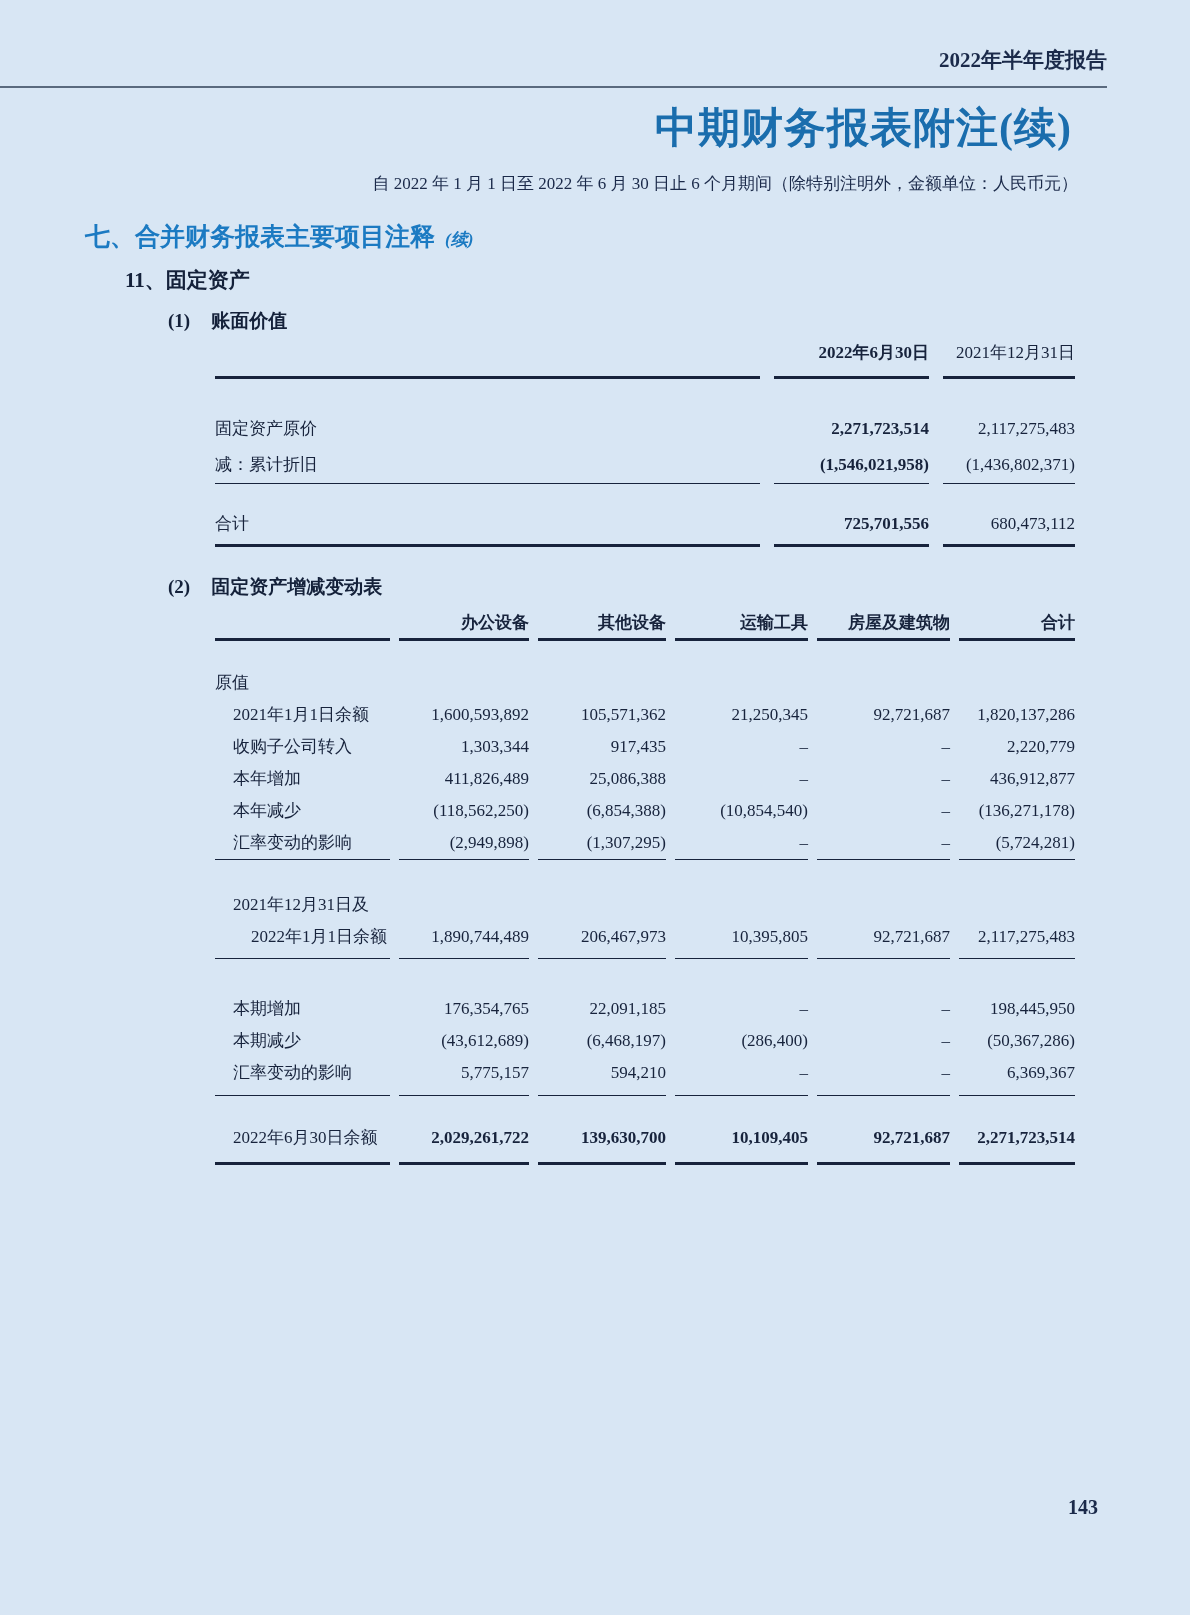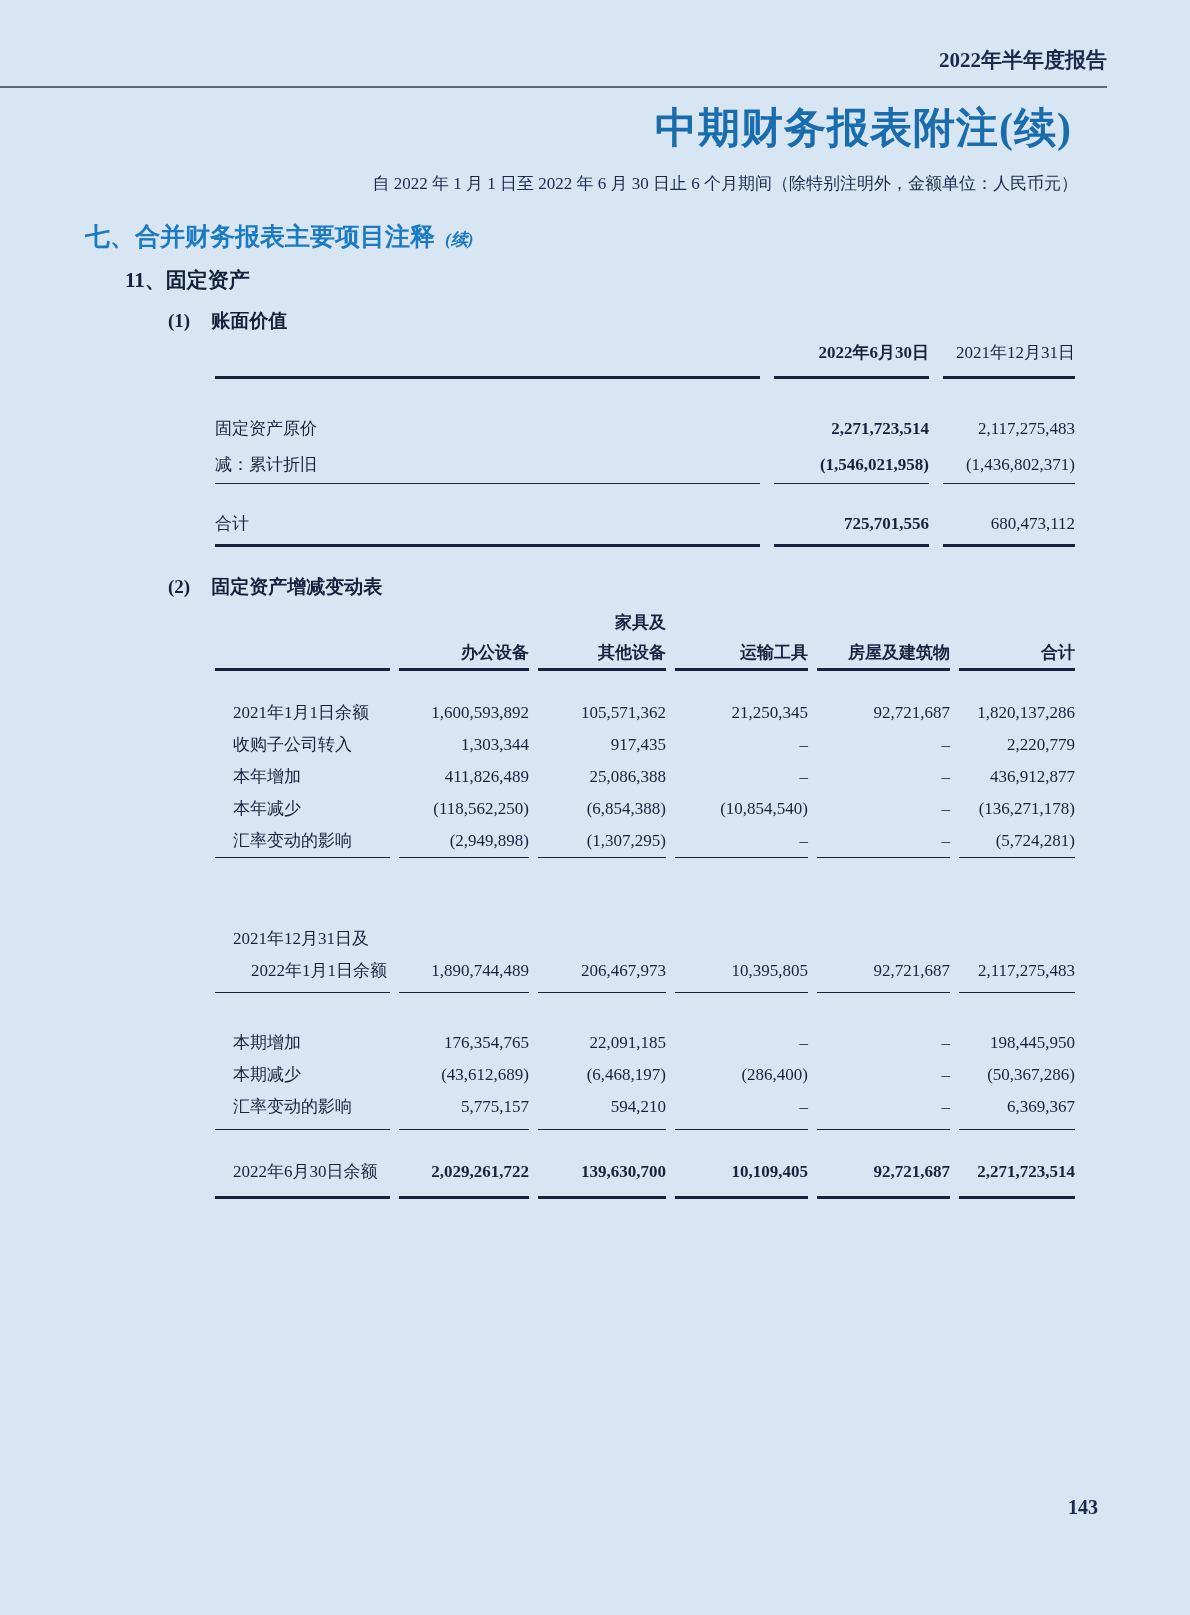--- a/index.html
+++ b/index.html
@@ -82,21 +82,21 @@
   .t2-rule .c0{flex:1;}
   .t2-head{line-height:30px;font-weight:bold;}
   .t2-head2{padding-bottom:0;}
   .ind1{padding-left:18px;}
   .ind2{padding-left:36px;}
   .pb6{padding-bottom:6px;}
   .t2-sp-head{height:26px;}
   .t2-sp-a{height:30px;}
   .t2-sp-b{height:34px;}
   .t2-sp-c{height:24px;}
-  .t2-balance1{line-height:30px;margin-top:36px;}
+  .t2-balance1{line-height:30px;}
   .t2-balance2{line-height:34px;padding-bottom:4px;}
   .t2-final{line-height:36px;padding-bottom:6px;}
 
   
   .page-number{
     position:absolute;top:1496px;right:92px;
     font-size:20px;font-weight:bold;color:#1b2a4a;
   }
 </style>
 </head>
@@ -158,47 +158,47 @@
         <div class="c1"></div>
         <div class="c2"></div>
       </div>
   </div>
 
   <div class="sub-heading sh2">
     <span>(2)</span><span class="sub-title">固定资产增减变动表</span>
   </div>
 
   <div class="table2">
-    <div class="t2-row t2-head">
-      <div class="c0"></div>
-      <div class="c1"></div>
-      <div class="c2 num">家具及</div>
-      <div class="c3"></div>
-      <div class="c4"></div>
-      <div class="c5"></div>
-    </div>
     <div class="t2-row t2-head t2-head2">
       <div class="c0"></div>
       <div class="c1 num">办公设备</div>
       <div class="c2 num">其他设备</div>
       <div class="c3 num">运输工具</div>
       <div class="c4 num">房屋及建筑物</div>
       <div class="c5 num">合计</div>
     </div>
     <div class="rule thick t2-rule">
         <div class="c0"></div>
         <div class="c1"></div>
         <div class="c2"></div>
         <div class="c3"></div>
         <div class="c4"></div>
         <div class="c5"></div>
       </div>
     <div class="t2-sp-head"></div>
 
     <div class="t2-row">
+      <div class="c0">原值</div>
+      <div class="c1"></div>
+        <div class="c2"></div>
+        <div class="c3"></div>
+        <div class="c4"></div>
+        <div class="c5"></div>
+    </div>
+    <div class="t2-row">
       <div class="c0 ind1">2021年1月1日余额</div>
       <div class="c1 num">1,600,593,892</div>
       <div class="c2 num">105,571,362</div>
       <div class="c3 num">21,250,345</div>
       <div class="c4 num">92,721,687</div>
       <div class="c5 num">1,820,137,286</div>
     </div>
     <div class="t2-row">
       <div class="c0 ind1">收购子公司转入</div>
       <div class="c1 num">1,303,344</div>

